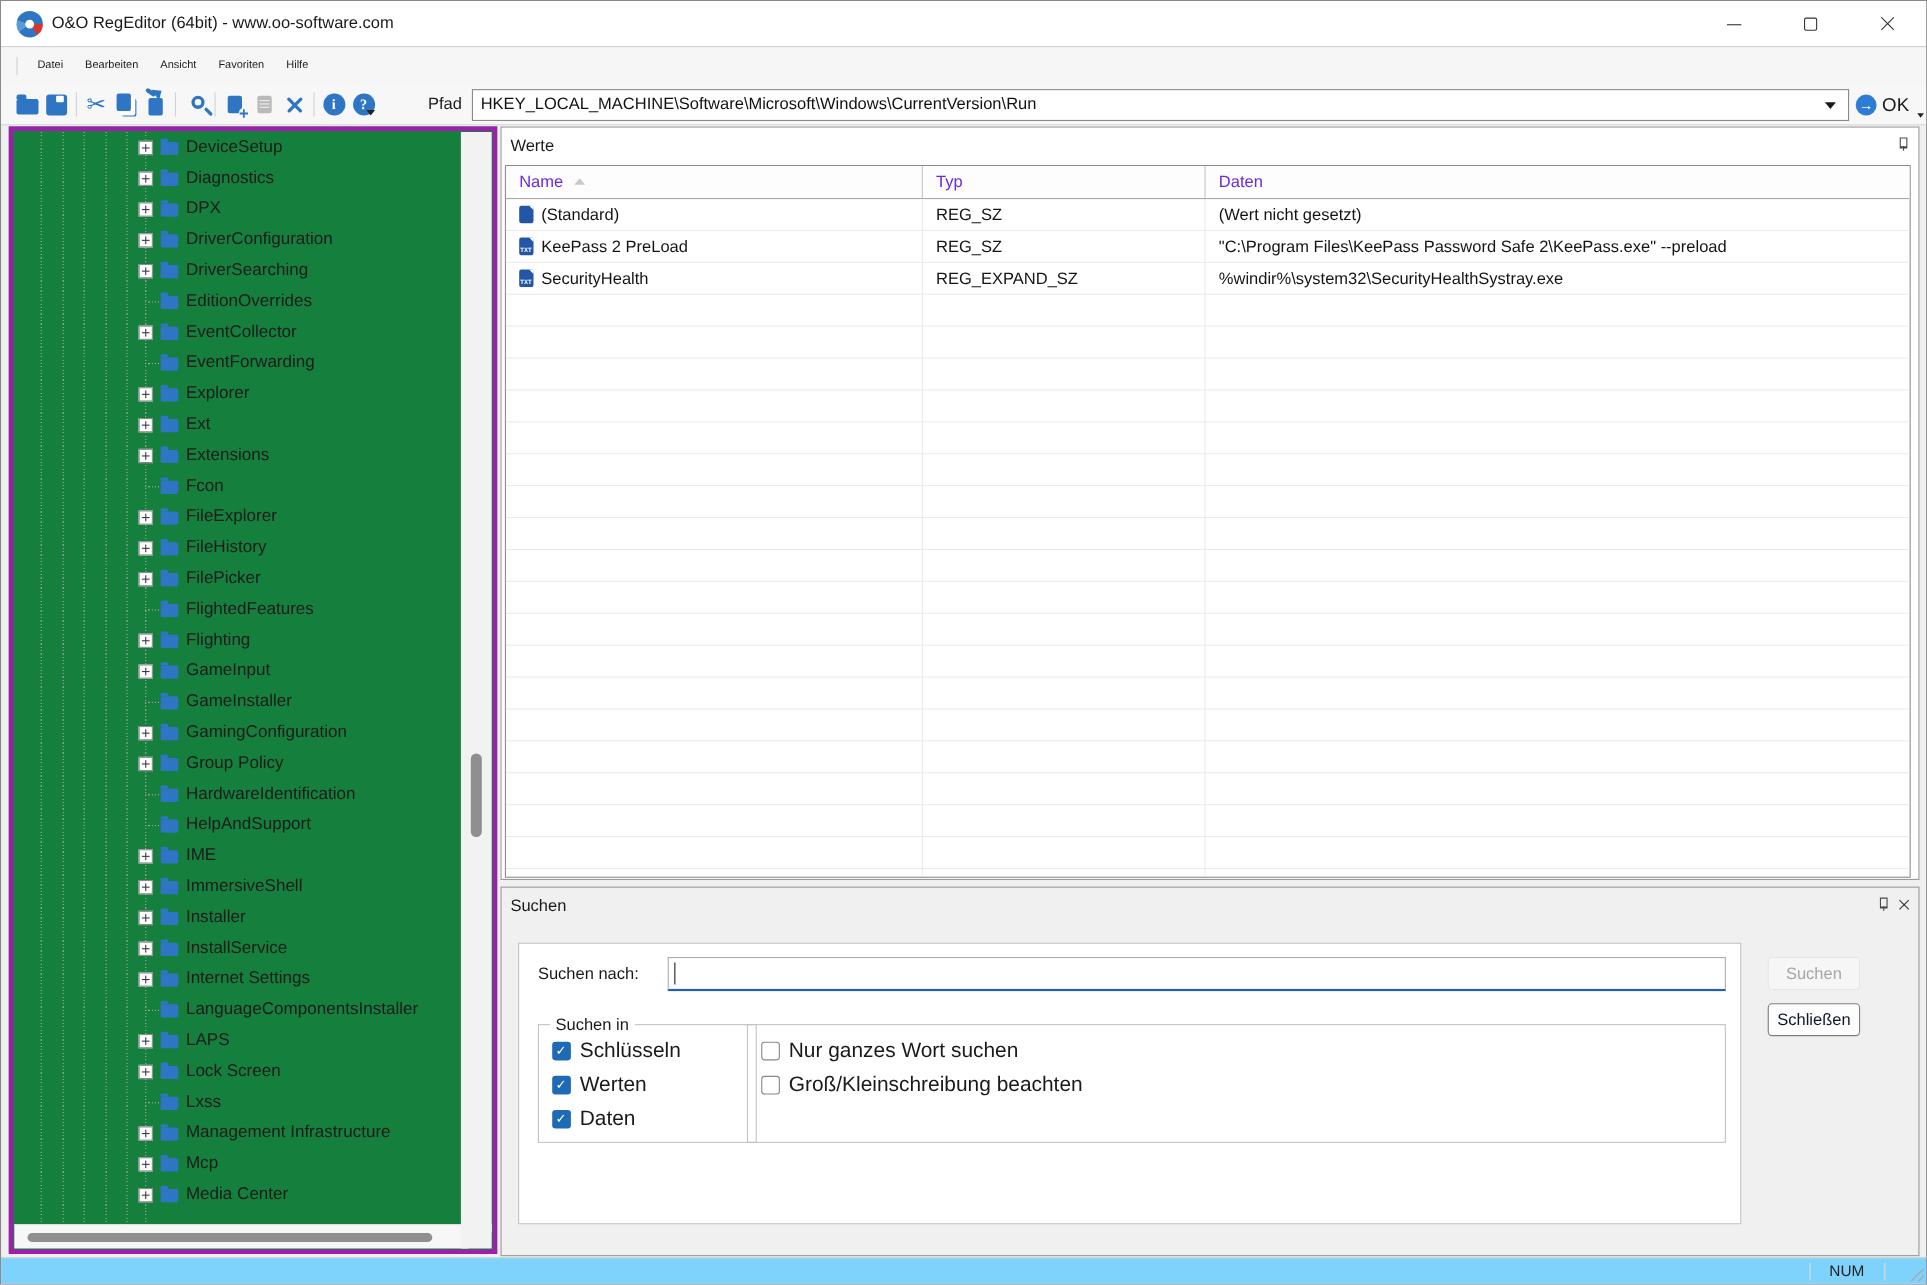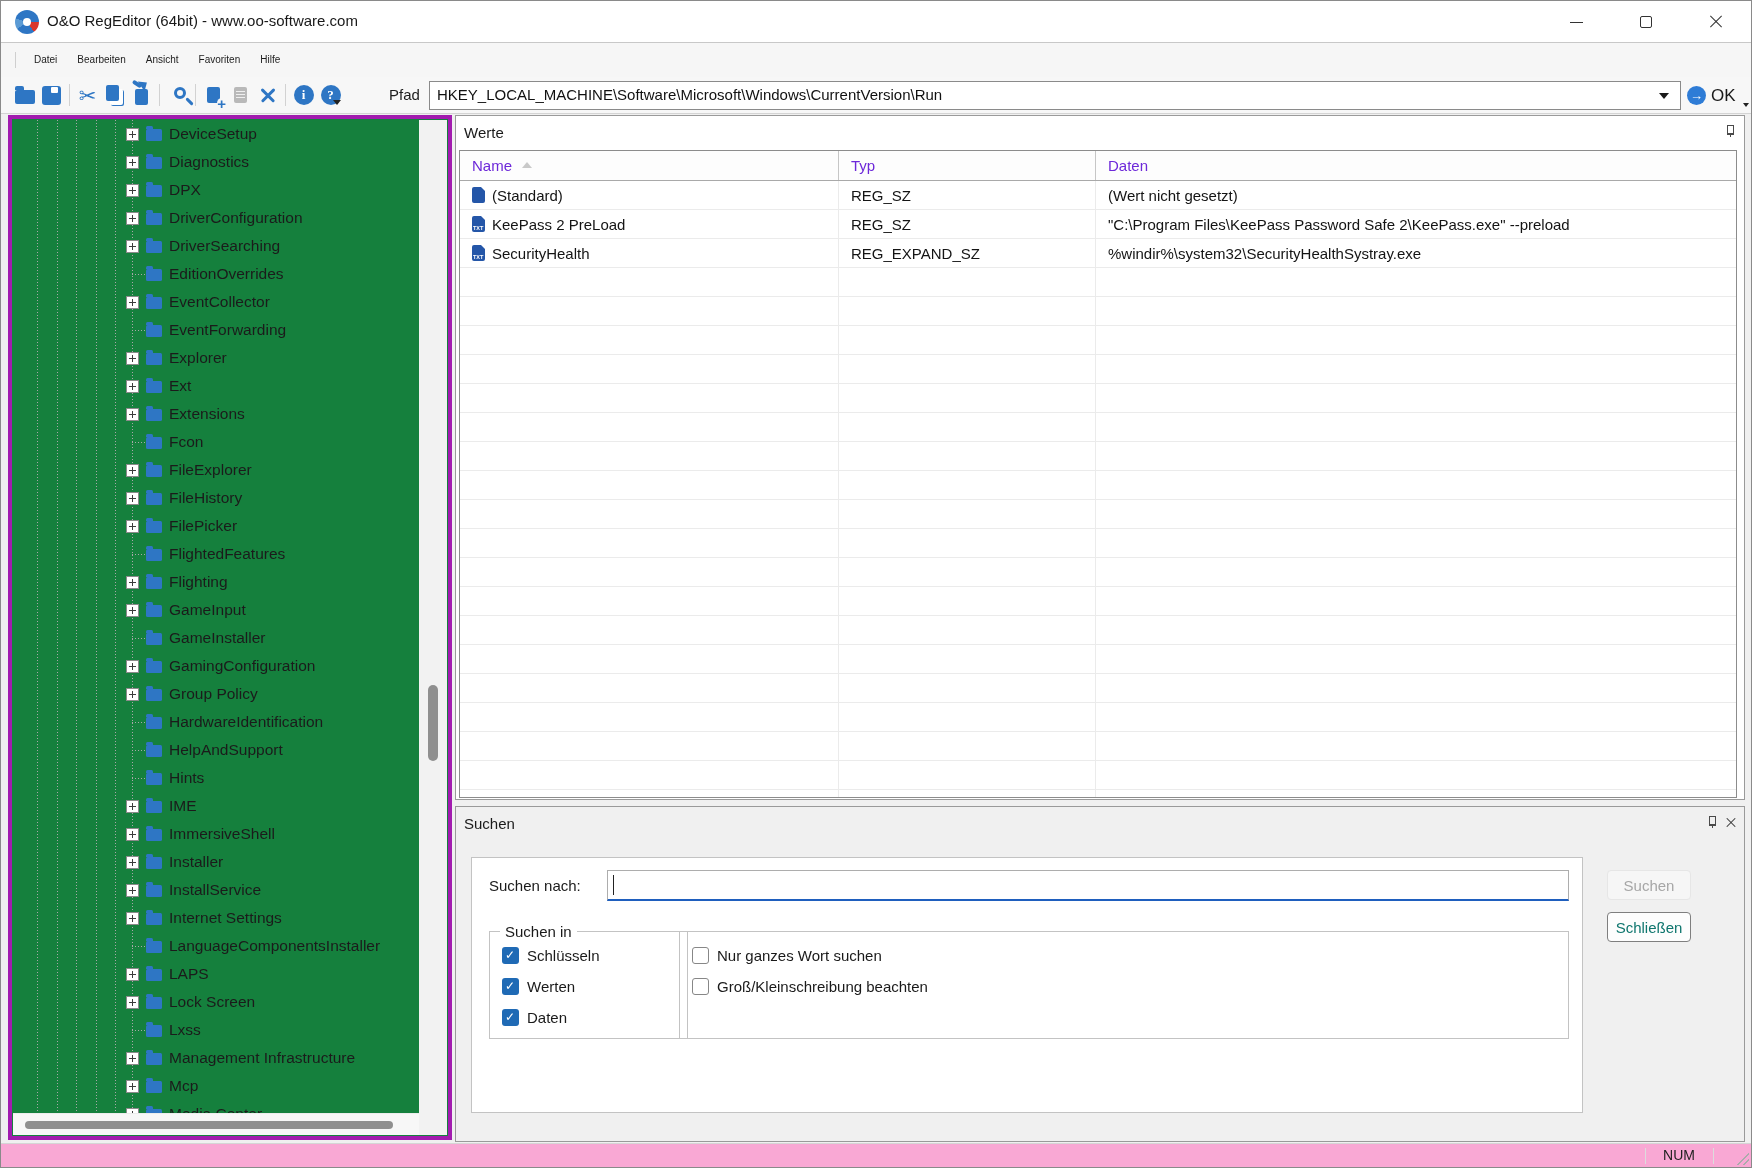--- a/index.html
+++ b/index.html
@@ -103,35 +103,35 @@
   .vicon.txt::after{content:"TXT";position:absolute;left:1px;bottom:1px;font-size:5.5px;font-weight:bold;color:#fff;letter-spacing:0;}
 
   
   .search-panel{position:absolute;left:455px;top:806px;width:1290px;height:336px;background:#f0f0f0;border:1px solid #9a9a9a;}
   .search-box{position:absolute;left:15px;top:50px;width:1112px;height:256px;background:#fff;border:1px solid #c3c3c3;}
   .sn-label{position:absolute;left:33px;top:70px;font-size:15px;color:#1a1a1a;}
   .sn-input{position:absolute;left:151px;top:63px;width:962px;height:31px;background:#fff;border:1px solid #adadad;border-bottom:2px solid #1f5fbe;}
   .caret{position:absolute;left:5px;top:4px;width:1px;height:20px;background:#222;}
   .btn{position:absolute;left:1151px;width:84px;height:30px;border-radius:4px;font-size:15px;display:flex;align-items:center;justify-content:center;}
   .btn-suchen{top:63px;background:#f6f6f6;border:1px solid #e6e6e6;color:#a6a6a6;}
-  .btn-close{top:105px;background:#fdfdfd;border:1px solid #7f7f7f;color:#0f766e;}
+  .btn-close{top:105px;background:#fdfdfd;border:1px solid #7f7f7f;color:#0f172a;}
   .groupbox{position:absolute;border:1px solid #c3c3c3;}
   .gb-scope{left:33px;top:124px;width:199px;height:108px;}
   .gb-options{left:223px;top:124px;width:890px;height:108px;}
   .gb-label{position:absolute;left:10px;top:-9px;background:#fff;padding:0 5px;font-size:15px;color:#1a1a1a;}
   .check-col{position:absolute;left:12px;top:15px;display:flex;flex-direction:column;gap:14px;}
   .check-row{display:flex;align-items:center;height:17px;}
   .cbox{width:17px;height:17px;border-radius:3px;flex:0 0 auto;position:relative;}
   .cbox.checked{background:#1f6ab5;}
   .cbox.checked::after{content:"✓";position:absolute;left:3px;top:0px;color:#fff;font-size:12px;line-height:17px;}
   .cbox.unchecked{background:#fff;border:1px solid #878787;}
-  .clabel{margin-left:8px;font-size:15px;color:#1a1a1a;white-space:nowrap;}
+  .clabel{margin-left:8px;font-size:19px;color:#1a1a1a;white-space:nowrap;}
 
   
-  .statusbar{position:absolute;left:1px;top:1143px;width:1750px;height:24px;background:#f9a8d4;border-top:1px solid #d5d5d5;}
+  .statusbar{position:absolute;left:1px;top:1143px;width:1750px;height:24px;background:#7dd3fc;border-top:1px solid #d5d5d5;}
   .sb-sep{position:absolute;top:4px;width:1px;height:16px;background:#dcdcdc;}
   .num-label{position:absolute;left:1650px;top:3px;width:56px;text-align:center;font-size:14px;color:#222;}
   .size-grip{position:absolute;right:2px;bottom:2px;width:15px;height:15px;
              background:repeating-linear-gradient(-45deg,transparent 0 3px,#ababab 3px 4.5px);
              clip-path:polygon(100% 0,100% 100%,0 100%);}
 </style>
 </head>
 <body>
 
 <div id="canvas">
@@ -330,25 +330,20 @@
           </div>
           <div class="trow">
             <span class="leafline"></span>
             <span class="folder"></span>
             <span class="tlabel">HardwareIdentification</span>
           </div>
           <div class="trow">
             <span class="leafline"></span>
             <span class="folder"></span>
             <span class="tlabel">HelpAndSupport</span>
-          </div>
-          <div class="trow">
-            <span class="leafline"></span>
-            <span class="folder"></span>
-            <span class="tlabel">Hints</span>
           </div>
           <div class="trow">
             <span class="expander"></span>
             <span class="folder"></span>
             <span class="tlabel">IME</span>
           </div>
           <div class="trow">
             <span class="expander"></span>
             <span class="folder"></span>
             <span class="tlabel">ImmersiveShell</span>

